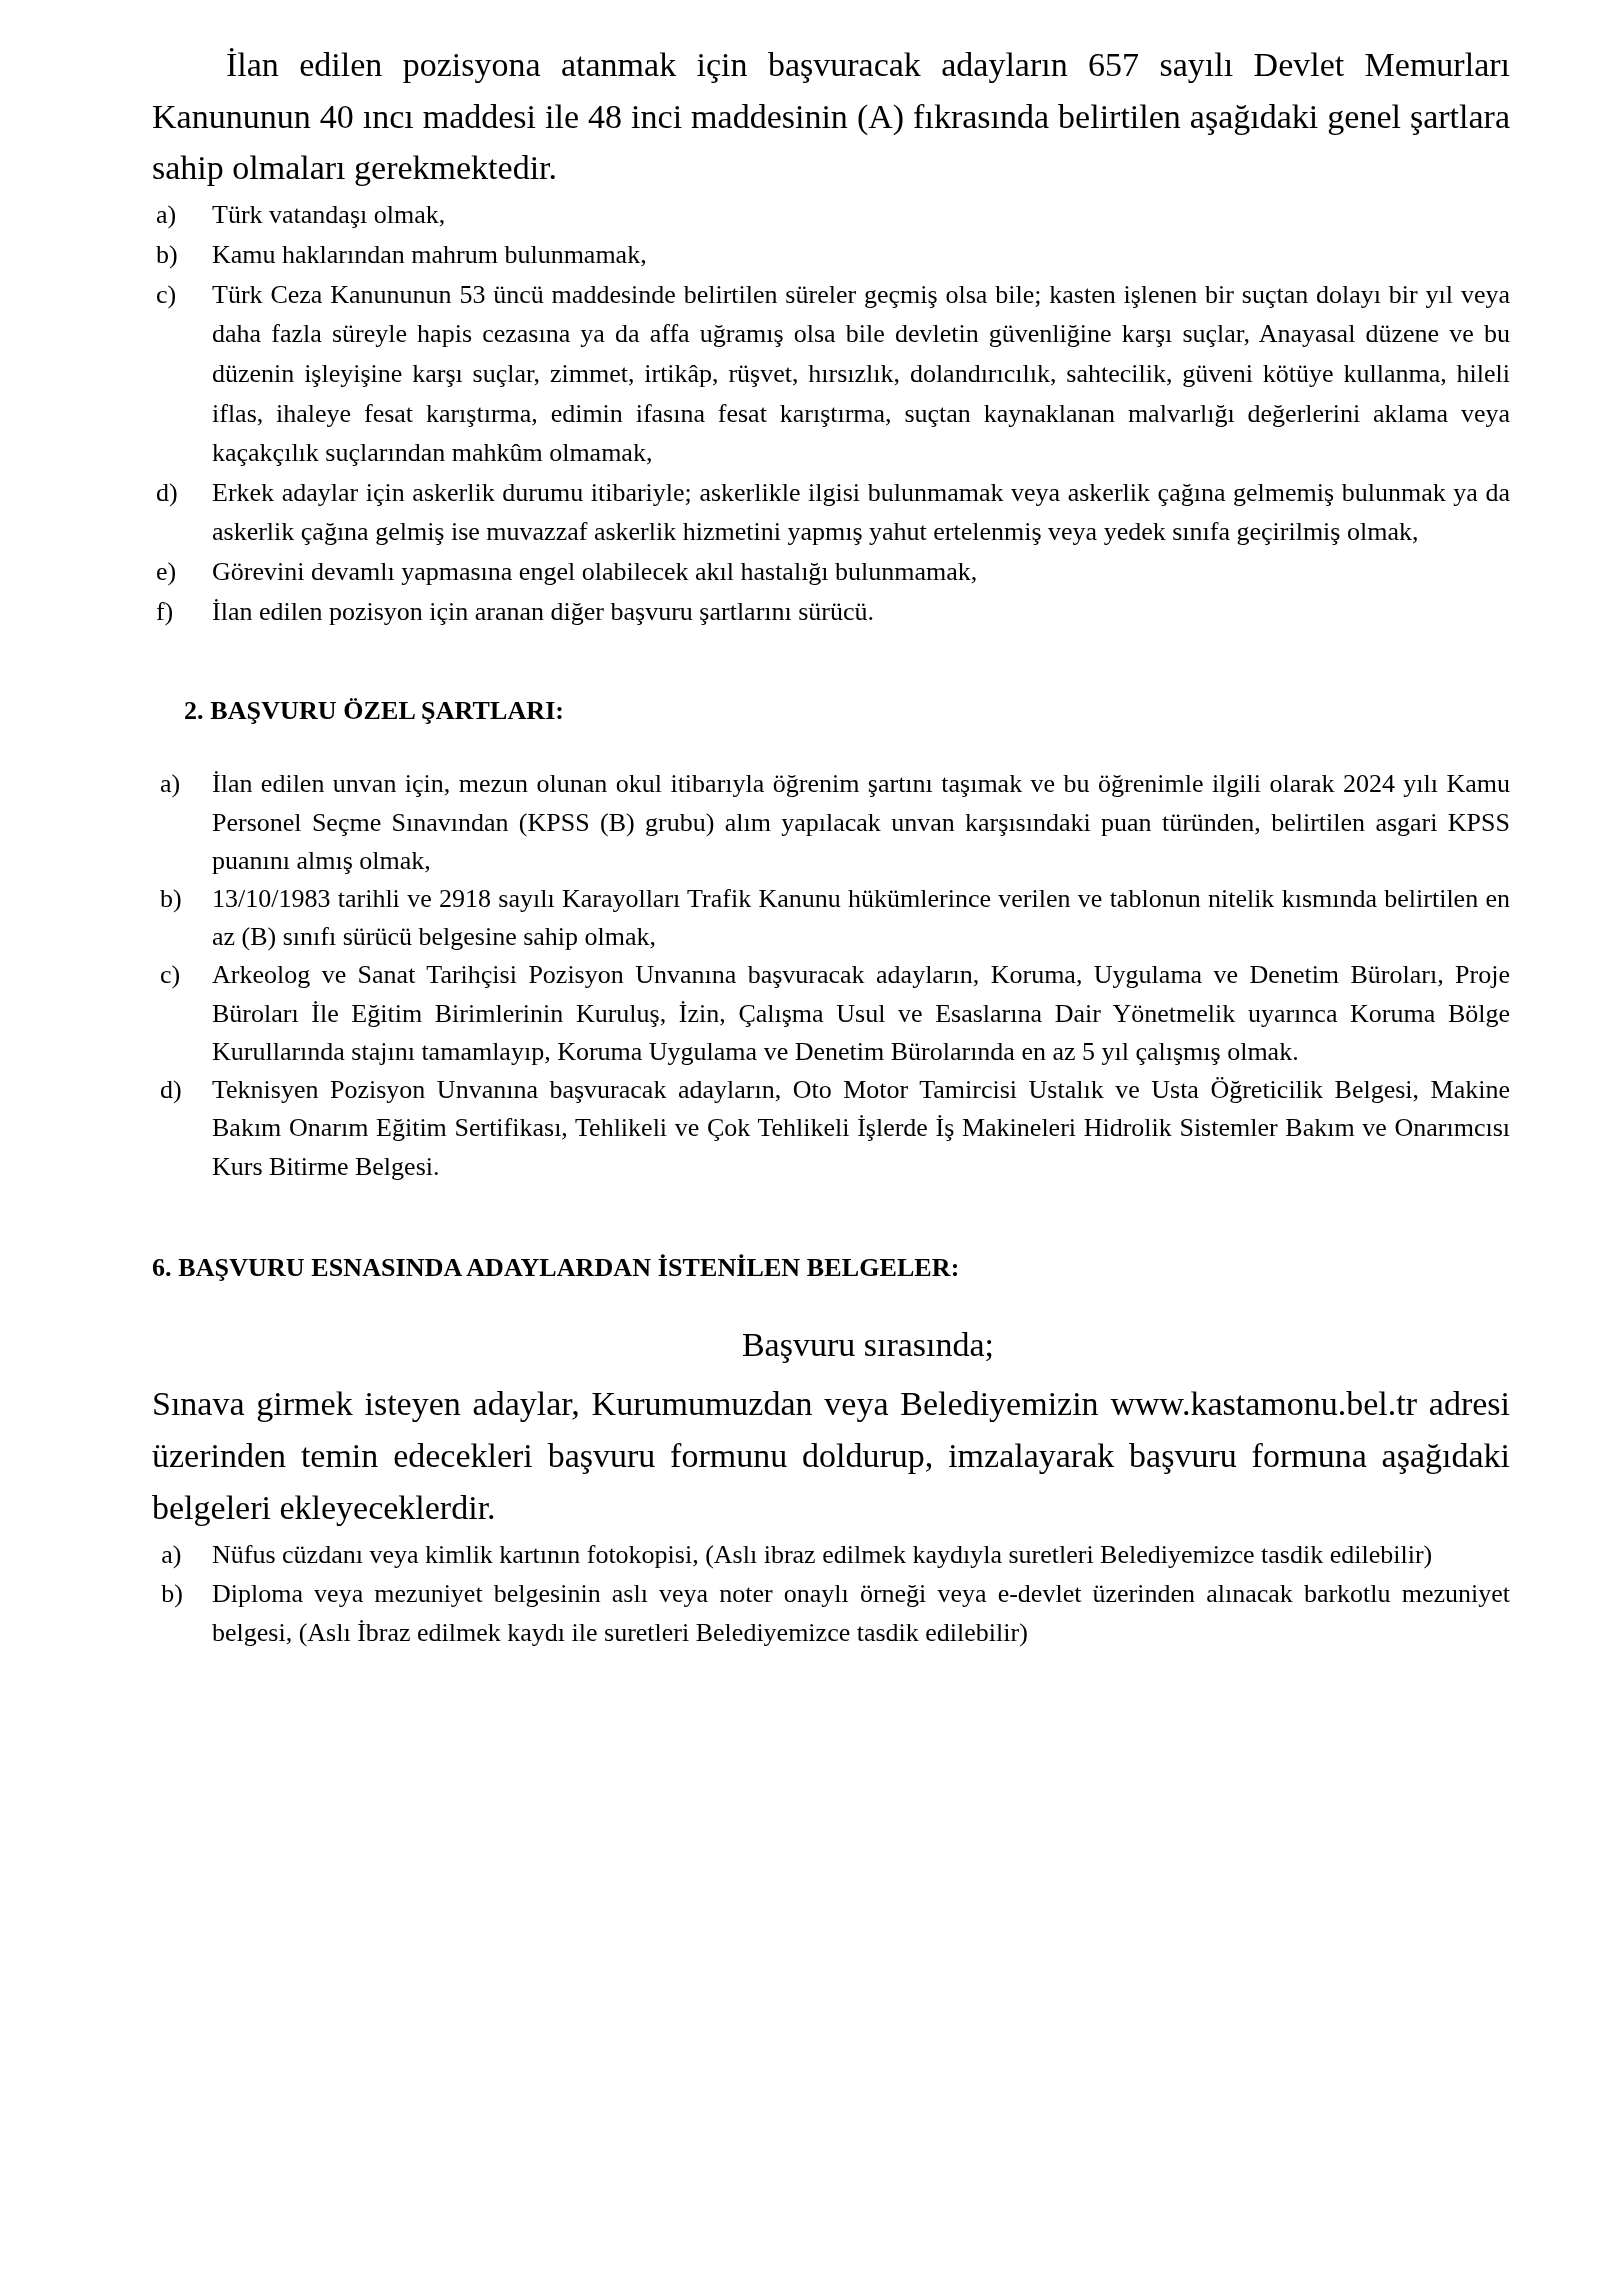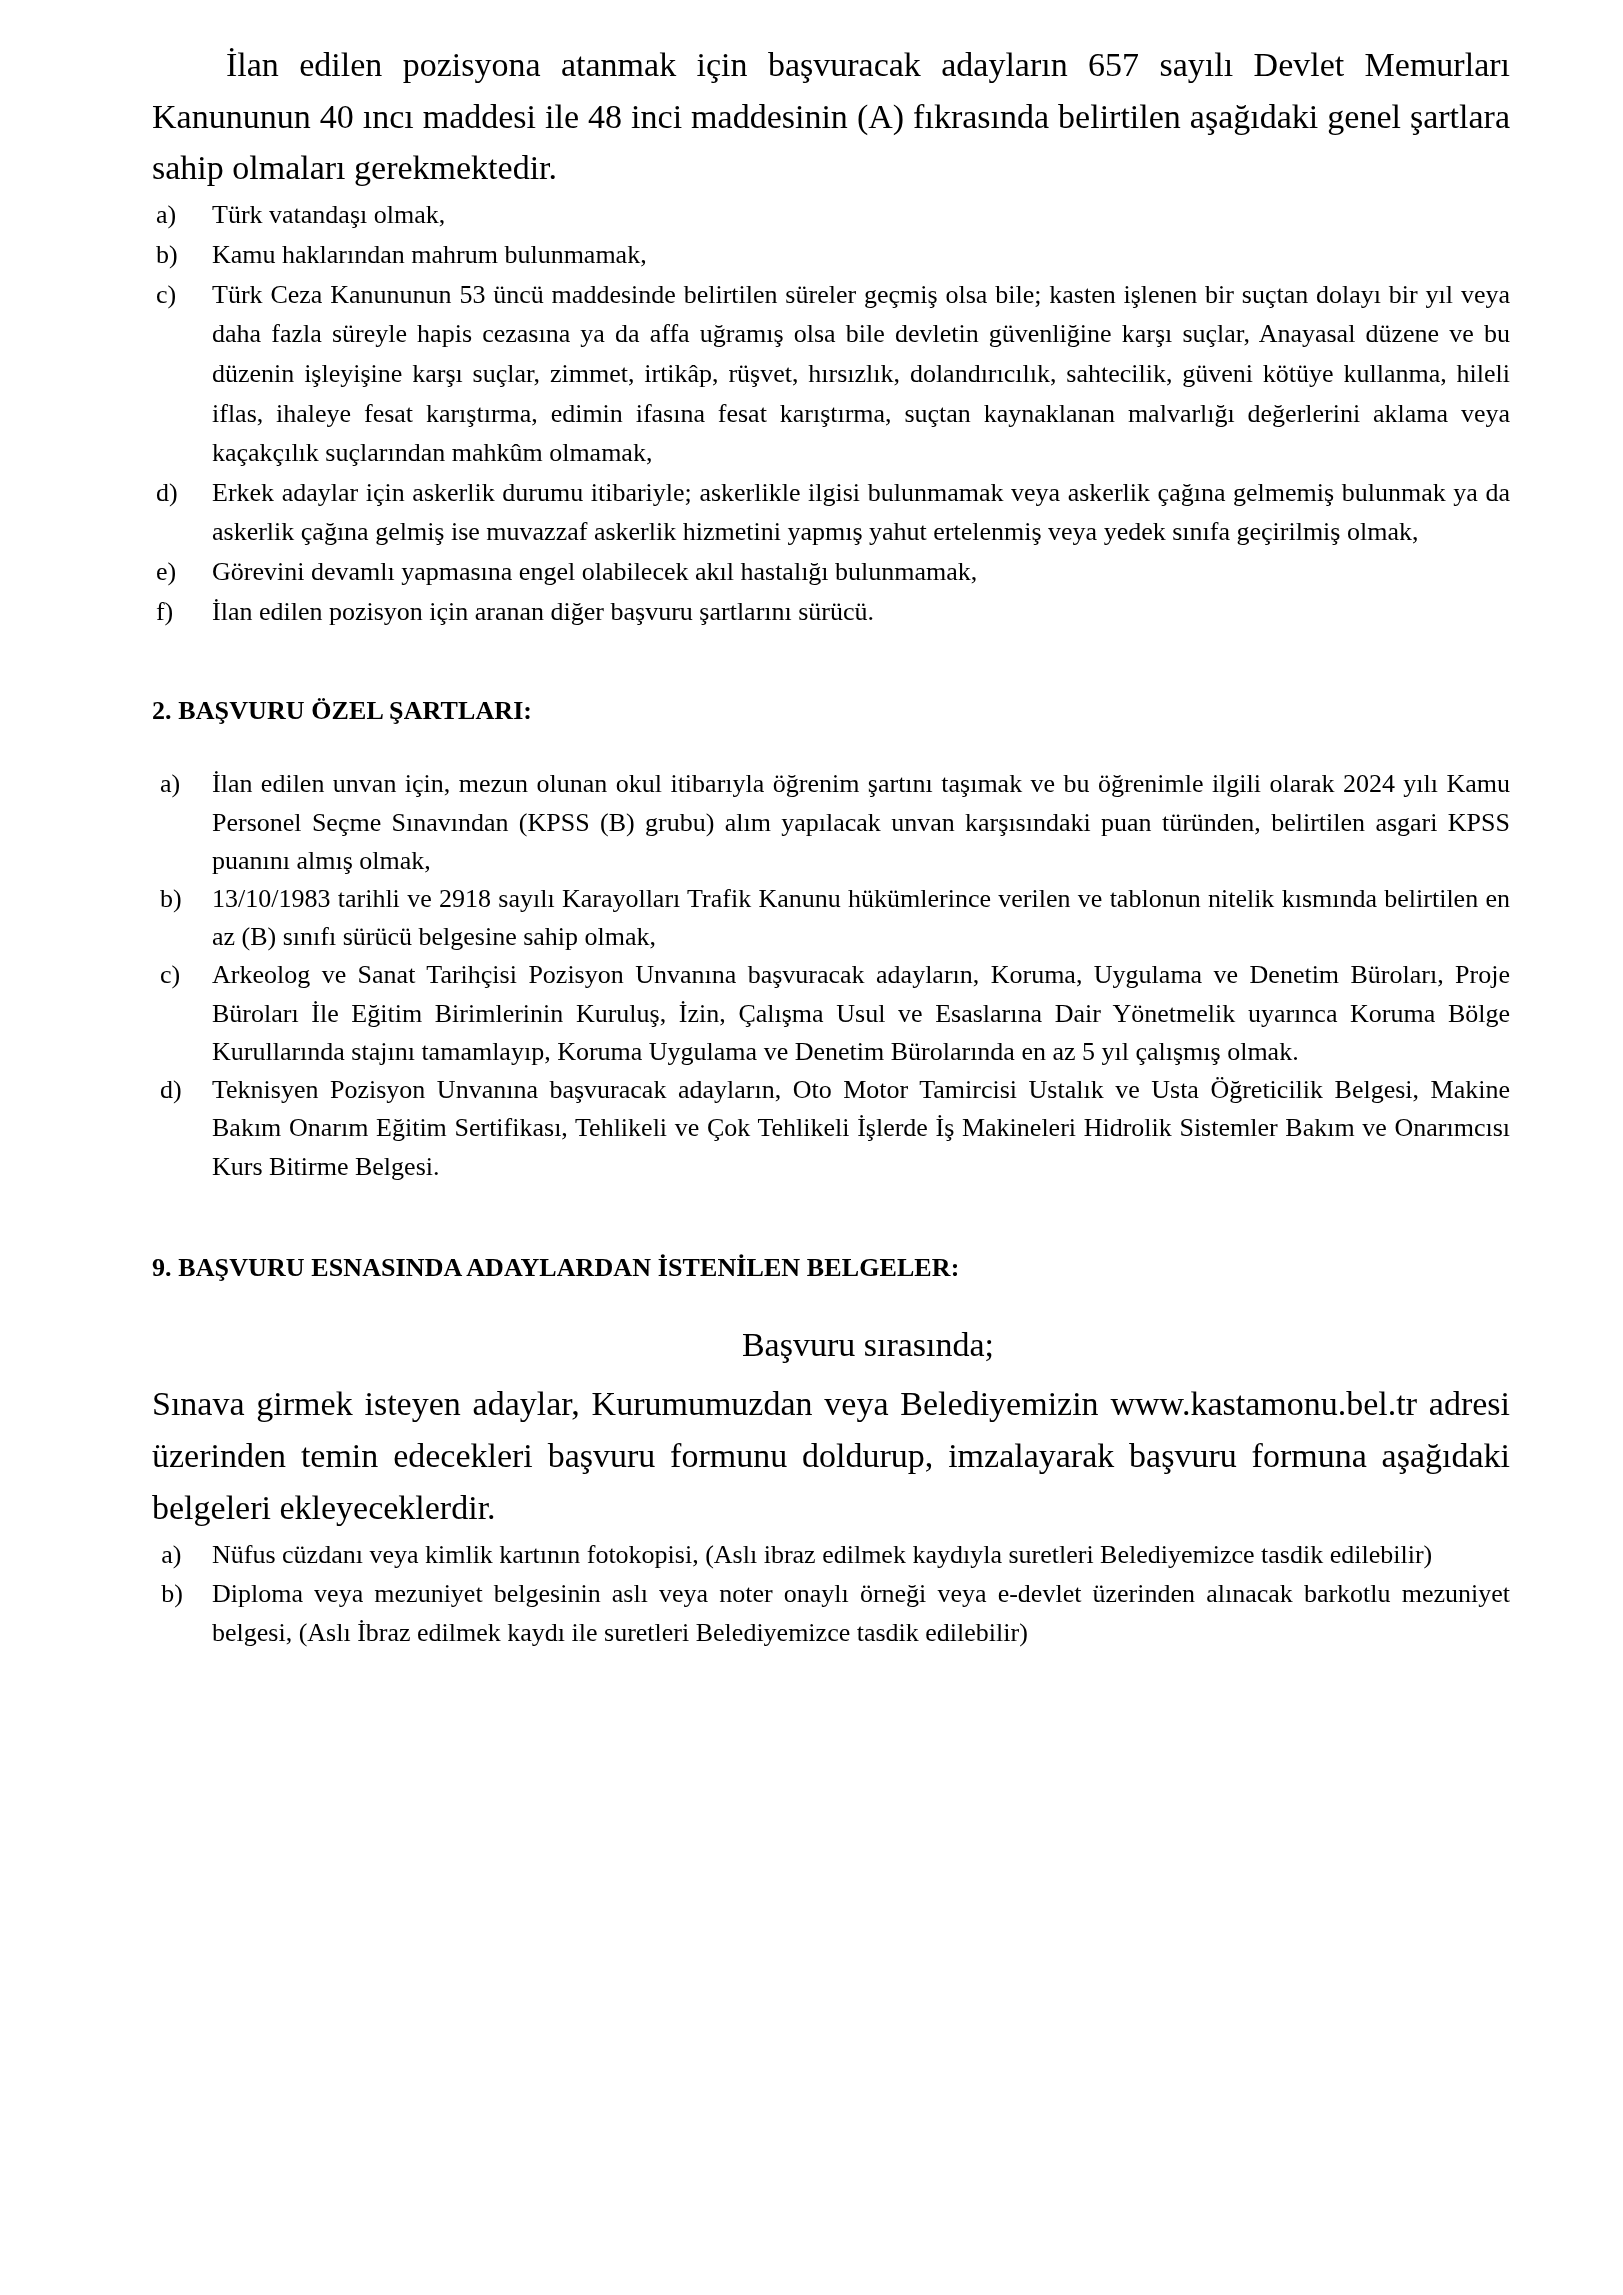--- a/index.html
+++ b/index.html
@@ -30,21 +30,21 @@
 
   
   .section-heading {
     font-size: 26px;
     font-weight: bold;
     letter-spacing: 0.1px;
     line-height: 1.0;
     white-space: nowrap;
   }
   #heading-1 { margin-top: 188px; }
-  #heading-2 { margin-top: 67px; }
+  #heading-2 { margin-top: 67px; margin-left: 32px; }
   #heading-3 { margin-top: 69px; }
 
   
   .para {
     font-size: 34px;
     text-align: justify;
     text-justify: inter-word;
     line-height: 1.52;
     margin: 0;
   }
@@ -149,21 +149,21 @@
       <li>
         <span class="marker">c)</span>
         <span class="item-text">Arkeolog ve Sanat Tarihçisi Pozisyon Unvanına başvuracak adayların, Koruma, Uygulama ve Denetim Büroları, Proje Büroları İle Eğitim Birimlerinin Kuruluş, İzin, Çalışma Usul ve Esaslarına Dair Yönetmelik uyarınca Koruma Bölge Kurullarında stajını tamamlayıp, Koruma Uygulama ve Denetim Bürolarında en az 5 yıl çalışmış olmak.</span>
       </li>
       <li>
         <span class="marker">d)</span>
         <span class="item-text">Teknisyen Pozisyon Unvanına başvuracak adayların, Oto Motor Tamircisi Ustalık ve Usta Öğreticilik Belgesi, Makine Bakım Onarım Eğitim Sertifikası, Tehlikeli ve Çok Tehlikeli İşlerde İş Makineleri Hidrolik Sistemler Bakım ve Onarımcısı Kurs Bitirme Belgesi.</span>
       </li>
     </ol>
 
-    <h2 class="section-heading" id="heading-3">9. BAŞVURU ESNASINDA ADAYLARDAN İSTENİLEN BELGELER:</h2>
+    <h2 class="section-heading" id="heading-3">6. BAŞVURU ESNASINDA ADAYLARDAN İSTENİLEN BELGELER:</h2>
 
     <div class="para-block-3">
       <p class="para lastline sub-indent">Başvuru sırasında;</p>
       <p class="para indent">Sınava girmek isteyen adaylar, Kurumumuzdan veya Belediyemizin www.kastamonu.bel.tr adresi üzerinden temin edecekleri başvuru formunu doldurup, imzalayarak başvuru formuna aşağıdaki belgeleri ekleyeceklerdir.</p>
     </div>
 
     <ol class="alpha-list lvl-a" id="list-3">
       <li>
         <span class="marker">a)</span>
         <span class="item-text">Nüfus cüzdanı veya kimlik kartının fotokopisi, (Aslı ibraz edilmek kaydıyla suretleri Belediyemizce tasdik edilebilir)</span>

